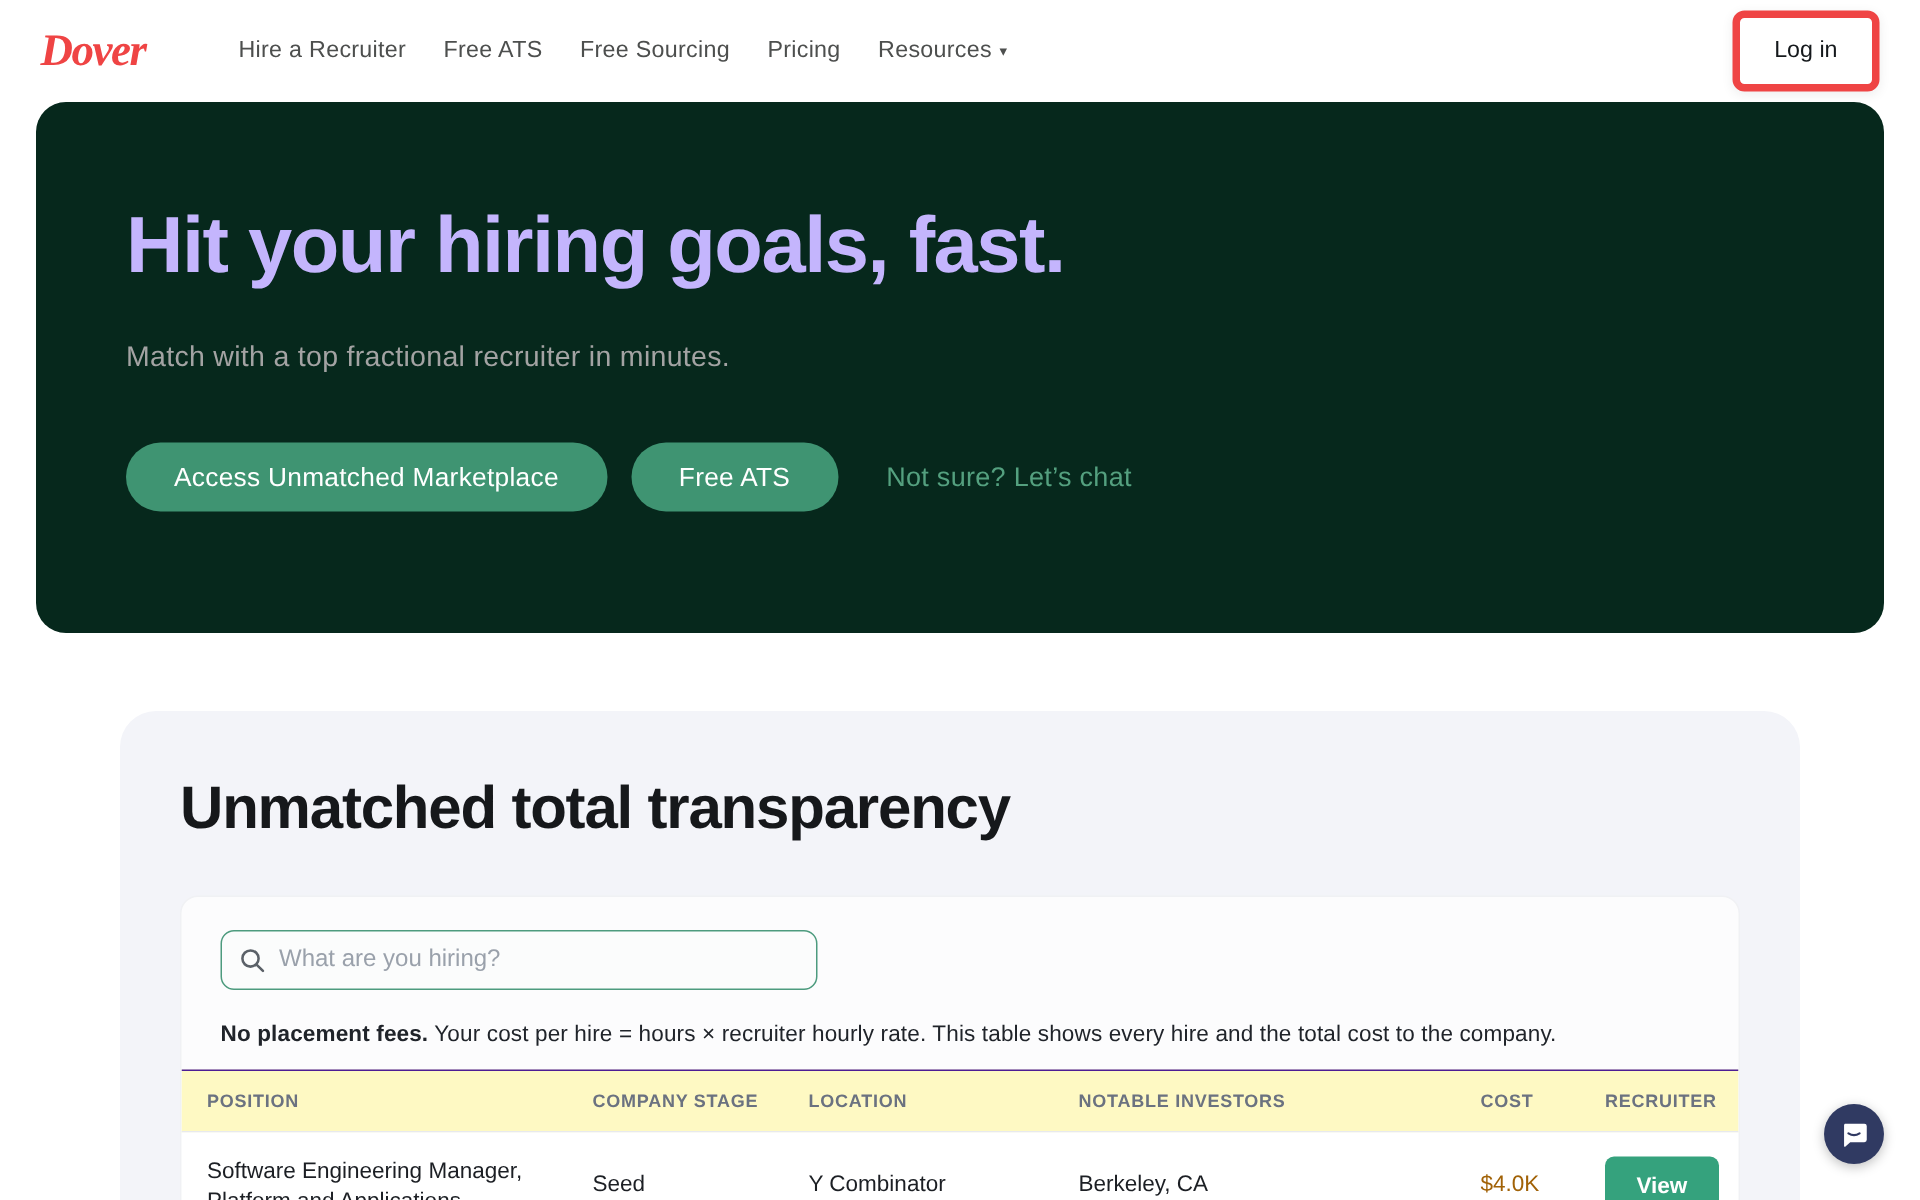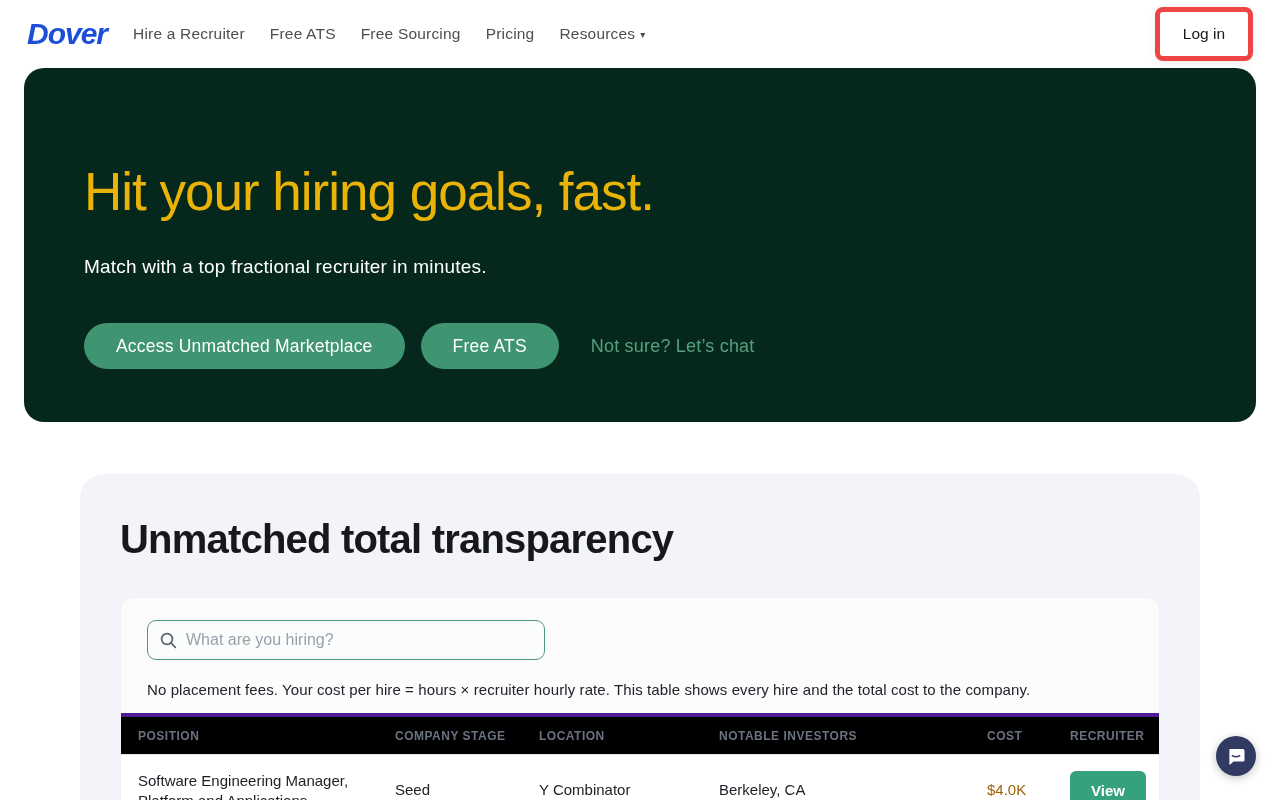--- a/index.html
+++ b/index.html
@@ -1,35 +1,35 @@
 <!DOCTYPE html>
 <html><head>
 <meta charset="utf-8">
 <style>
   * { margin: 0; padding: 0; box-sizing: border-box; }
   html, body { width: 1280px; height: 800px; overflow: hidden; background: #ffffff;
     font-family: "Liberation Sans", sans-serif; }
 
   
   .topnav { height: 68px; display: flex; align-items: center; padding: 0 27px; }
-  .logo { font-family: Liberation Sans, sans-serif; font-style: italic; font-weight: bold;
-    font-size: 30px; color: #1d4ed8; letter-spacing: -1px; cursor: pointer; }
-  .nav-links { display: flex; align-items: flex-start; margin-left: 26px; gap: 25px; }
+  .logo { font-family: Liberation Serif, serif; font-style: italic; font-weight: bold;
+    font-size: 30px; color: #ef4444; letter-spacing: -1px; cursor: pointer; }
+  .nav-links { display: flex; align-items: flex-start; margin-left: 62px; gap: 25px; }
   .nav-link { font-size: 15.5px; color: #4d4f4e; cursor: pointer; letter-spacing: .2px; }
   .nav-link .caret { font-size: 10px; color: #4d4f4e; margin-left: 5px; vertical-align: 1px; }
   .login-btn { margin-left: auto; background: #fff; border: 5px solid #ef4444;
     border-radius: 8px; box-shadow: 0 2px 8px rgba(0,0,0,.07); padding: 13px 23px;
     font-size: 15.5px; color: #15191c; cursor: pointer; font-family: inherit; }
 
   
   .hero { margin: 0 24px; height: 354px; background: #06281c; border-radius: 20px;
     padding: 62px 60px 0 60px; position: relative; }
-  .hero h1 { color: #eab308; font-size: 53px; font-weight: normal; letter-spacing: -1px;
-    padding-top: 3px; margin-top: 28px; }
-  .hero .sub { color: #ffffff; font-size: 19px; margin-top: 34px; letter-spacing: .2px; }
+  .hero h1 { color: #c4b5fd; font-size: 53px; font-weight: bold; letter-spacing: -1px;
+    padding-top: 3px; }
+  .hero .sub { color: #a3a3a3; font-size: 19px; margin-top: 34px; letter-spacing: .2px; }
   .hero-cta-row { display: flex; align-items: center; margin-top: 45px; gap: 16px; }
   .pill-btn { border: none; border-radius: 999px; background: #3f9472; color: #ffffff;
     font-size: 17.5px; font-family: inherit; height: 46px; padding: 0 32px;
     cursor: pointer; letter-spacing: .2px; }
   .chat-link { color: #54a07f; font-size: 18px; margin-left: 16px; cursor: pointer;
     text-decoration: none; letter-spacing: .2px; text-align: center; }
 
   
   .transparency { margin: 52px 80px 0 80px; background: #f3f4f9; border-radius: 24px;
     height: 400px; padding: 43px 40px 0 40px; }
@@ -38,27 +38,27 @@
   .inner-card { margin-top: 35px; background: #fcfcfd; border: 1px solid #f0f1f4;
     border-radius: 12px 12px 0 0; height: 300px; overflow: hidden; }
   .search-wrap { margin: 22px 0 0 26px; width: 398px; height: 40px; background: #fbfcfc;
     border: 1.5px solid #4d9b7e; border-radius: 9px; display: flex; align-items: center;
     padding: 0 12px; }
   .search-wrap svg { flex: 0 0 auto; margin-right: 9px; }
   .search-wrap input { border: none; outline: none; background: transparent; width: 100%;
     font-size: 16px; color: #b91c1c; font-family: inherit; }
   .search-wrap input::placeholder { color: #9aa1ab; }
   .note { margin: 21px 0 0 26px; font-size: 15px; color: #20242a; letter-spacing: .1px; }
-  .note b { font-weight: normal; }
+  .note b { font-weight: bold; }
 
   
   .table { margin-top: 15px; }
   .tgrid { display: grid; grid-template-columns: 257px 144px 180px 268px 83px 1fr;
     padding: 0 17px; align-items: center; }
-  .thead { background: #000000; border-top: 4px solid #4c1d95;
+  .thead { background: #fef9c3; border-top: 1px solid #4c1d95;
     border-bottom: 1px solid #e7e9ee; height: 42px; }
   .th { font-size: 12px; font-weight: bold; color: #6b7280; letter-spacing: .5px; }
   .th.last { text-align: right; }
   .trow { background: #fff; padding-top: 16px; padding-bottom: 16px;
     align-items: start; }
   .td { font-size: 15px; color: #1c1f24; line-height: 20px; padding-top: 9px; }
   .td.position { padding-right: 36px; padding-top: 0; }
   .td.cost { color: #a16207; font-weight: normal; padding-top: 9px; }
   .td.action { text-align: right; padding-top: 0; }
   .view-btn { background: #35a27d; color: #fff; border: none; border-radius: 6px;

